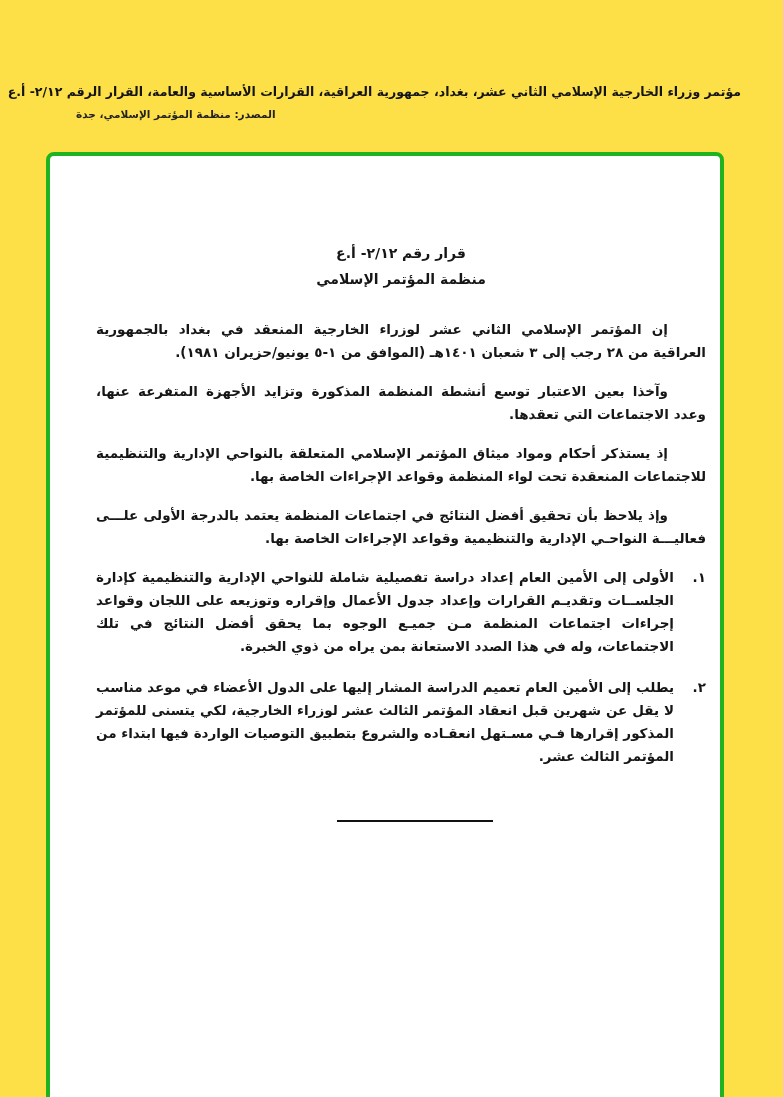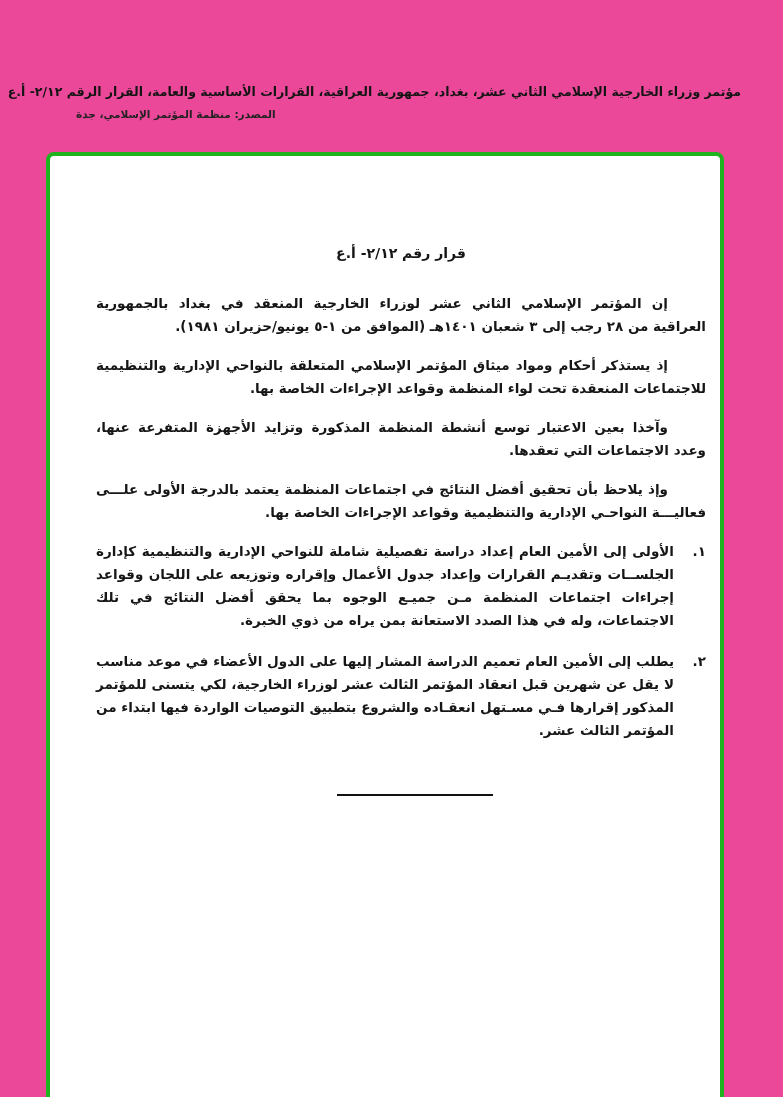--- a/index.html
+++ b/index.html
@@ -7,21 +7,21 @@
   body {
     width: 783px; height: 1097px;
     position: relative;
     font-family: "DejaVu Sans", sans-serif;
     color: #1b1b1b;
     overflow: hidden;
   }
   .page {
     position: relative;
     width: 783px; height: 1097px;
-    background: #ec4899;
+    background: #fde047;
     text-decoration: underline;
   }
   
   .header-citation {
     position: absolute;
     top: 84px; right: 42px;
     direction: rtl;
     white-space: nowrap;
     font-size: 12.5px;
     font-weight: bold;
@@ -88,25 +88,26 @@
 
   <div class="header-citation">مؤتمر وزراء الخارجية الإسلامي الثاني عشر، بغداد، جمهورية العراقية، القرارات الأساسية والعامة، القرار الرقم ٢/١٢- أ.ع</div>
 
   <div class="header-source">المصدر:  منظمة المؤتمر الإسلامي، جدة</div>
 
   <div class="doc-frame" style="border-color: rgb(31, 180, 31);">
     <div class="doc-content">
 
       <div class="doc-title">
         <div>قرار رقم ٢/١٢- أ.ع</div>
+        <div>منظمة المؤتمر الإسلامي</div>
       </div>
 
       <p class="para">إن المؤتمر الإسلامي الثاني عشر لوزراء الخارجية المنعقد في بغداد بالجمهورية العراقية من ٢٨ رجب إلى ٣ شعبان ١٤٠١هـ (الموافق من ١-٥ يونيو/حزيران ١٩٨١).</p>
+      <p class="para">وآخذا بعين الاعتبار توسع أنشطة المنظمة المذكورة وتزايد الأجهزة المتفرعة عنها، وعدد الاجتماعات التي تعقدها.</p>
       <p class="para">إذ يستذكر أحكام ومواد ميثاق المؤتمر الإسلامي المتعلقة بالنواحي الإدارية والتنظيمية للاجتماعات المنعقدة تحت لواء المنظمة وقواعد الإجراءات الخاصة بها.</p>
-      <p class="para">وآخذا بعين الاعتبار توسع أنشطة المنظمة المذكورة وتزايد الأجهزة المتفرعة عنها، وعدد الاجتماعات التي تعقدها.</p>
       <p class="para">وإذ يلاحظ بأن تحقيق أفضل النتائج في اجتماعات المنظمة يعتمد بالدرجة الأولى علـــى فعاليـــة النواحـي الإدارية والتنظيمية وقواعد الإجراءات الخاصة بها.</p>
 
 
       <div class="item">
         <span class="num">١.</span>
         <div class="item-text">الأولى إلى الأمين العام إعداد دراسة تفصيلية شاملة للنواحي الإدارية والتنظيمية كإدارة الجلســات وتقديـم القرارات وإعداد جدول الأعمال وإقراره وتوزيعه على اللجان وقواعد إجراءات اجتماعات المنظمة مـن جميـع الوجوه بما يحقق أفضل النتائج في تلك الاجتماعات، وله في هذا الصدد الاستعانة بمن يراه من ذوي الخبرة.</div>
       </div>
 
       <div class="item">
         <span class="num">٢.</span>

